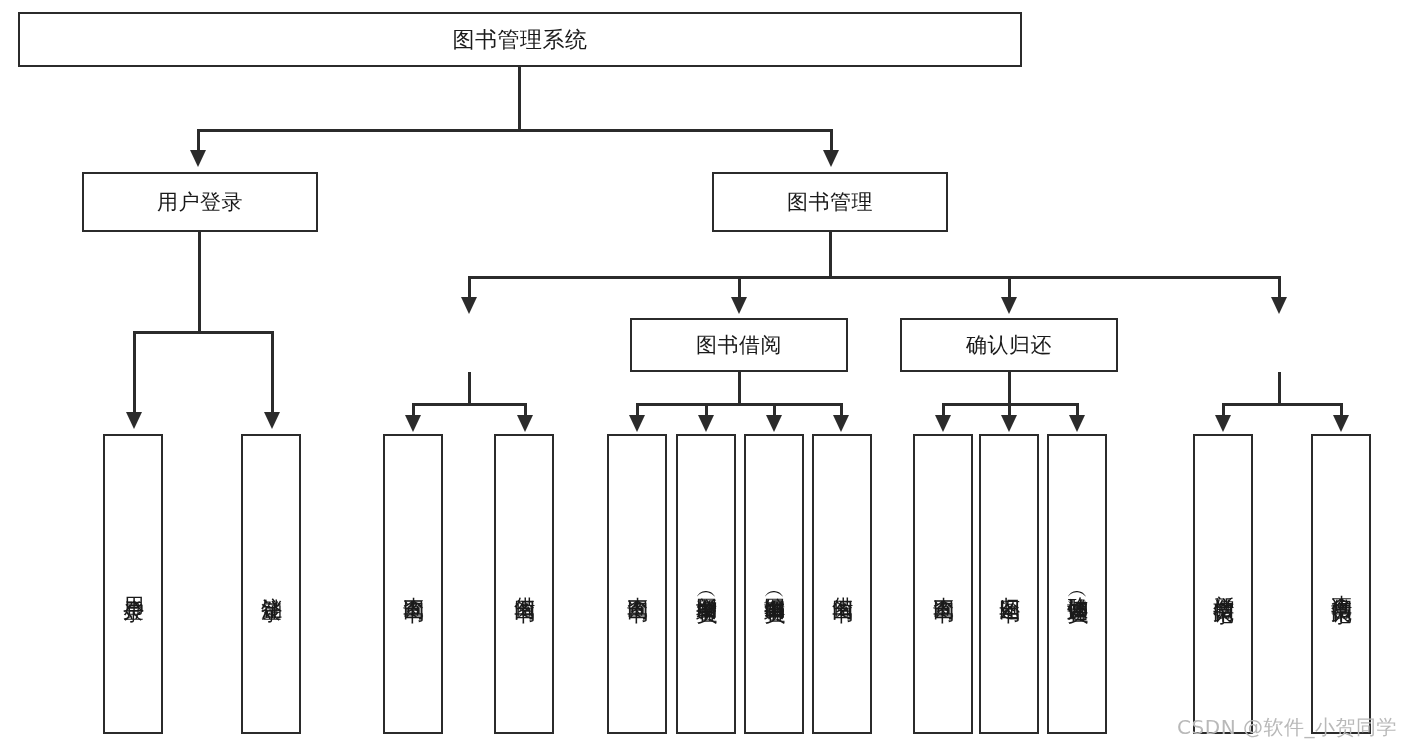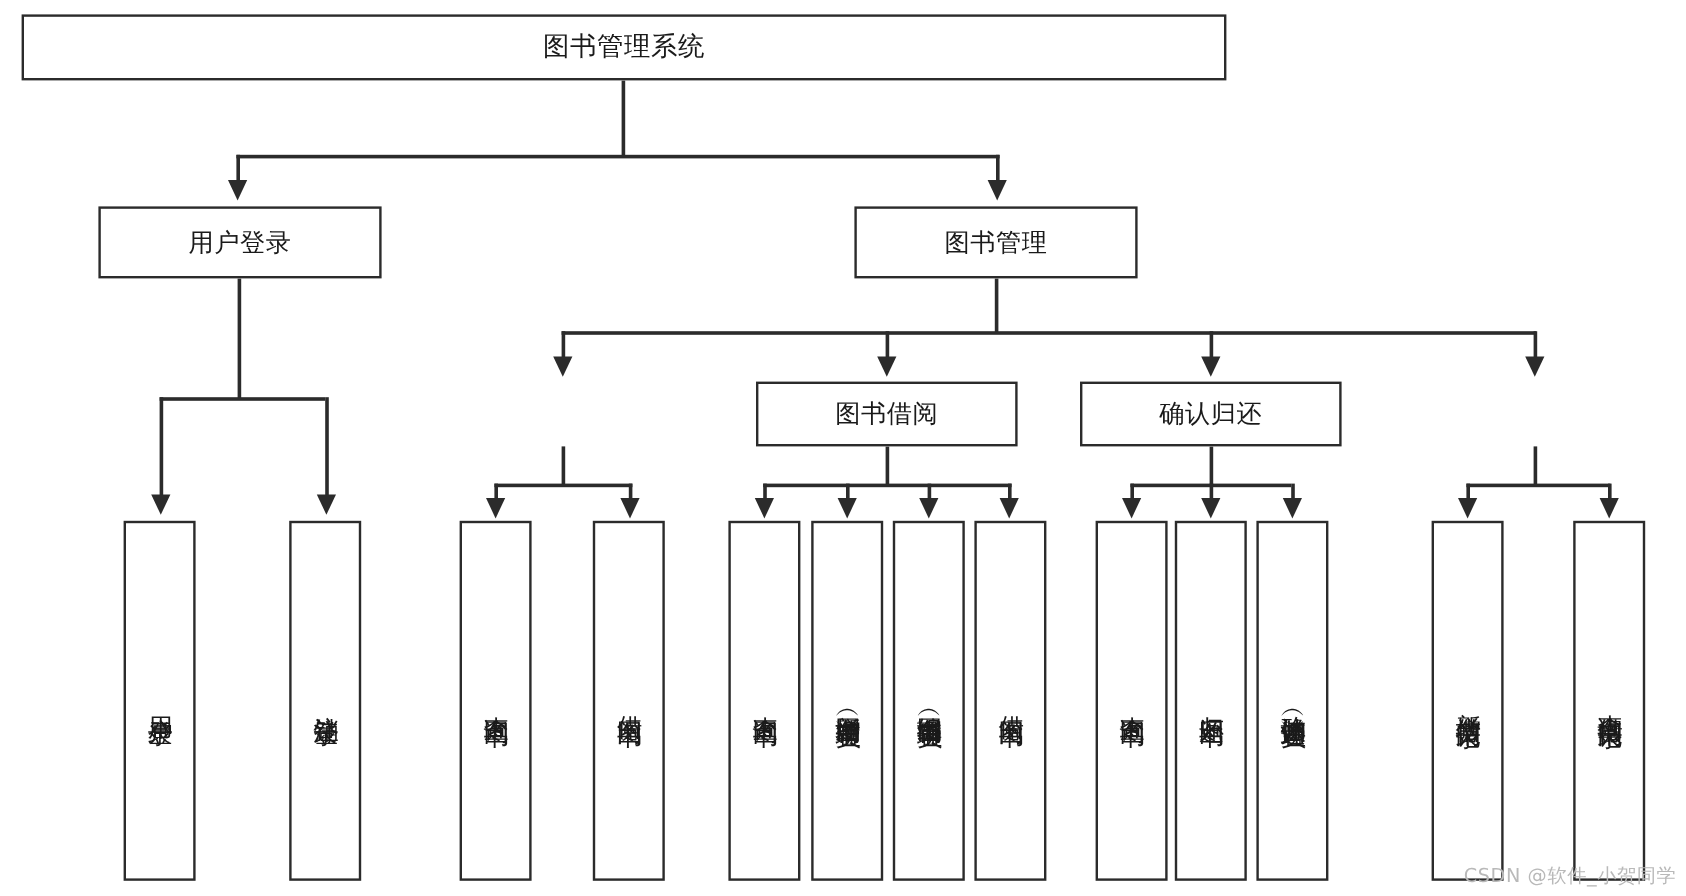--- a/index.html
+++ b/index.html
@@ -77,21 +77,21 @@
     border-left: 8px solid transparent;
     border-right: 8px solid transparent;
     border-top: 17px solid #2b2b2b;
     z-index: 2;
   }
   
   #watermark {
     position: absolute;
     right: 8px;
     bottom: 6px;
-    font-size: 16px;
+    font-size: 20px;
     color: #b9b9b9;
     letter-spacing: 0.5px;
     z-index: 5;
     white-space: nowrap;
   }
 </style>
 </head>
 <body>
 
 <div id="canvas">

